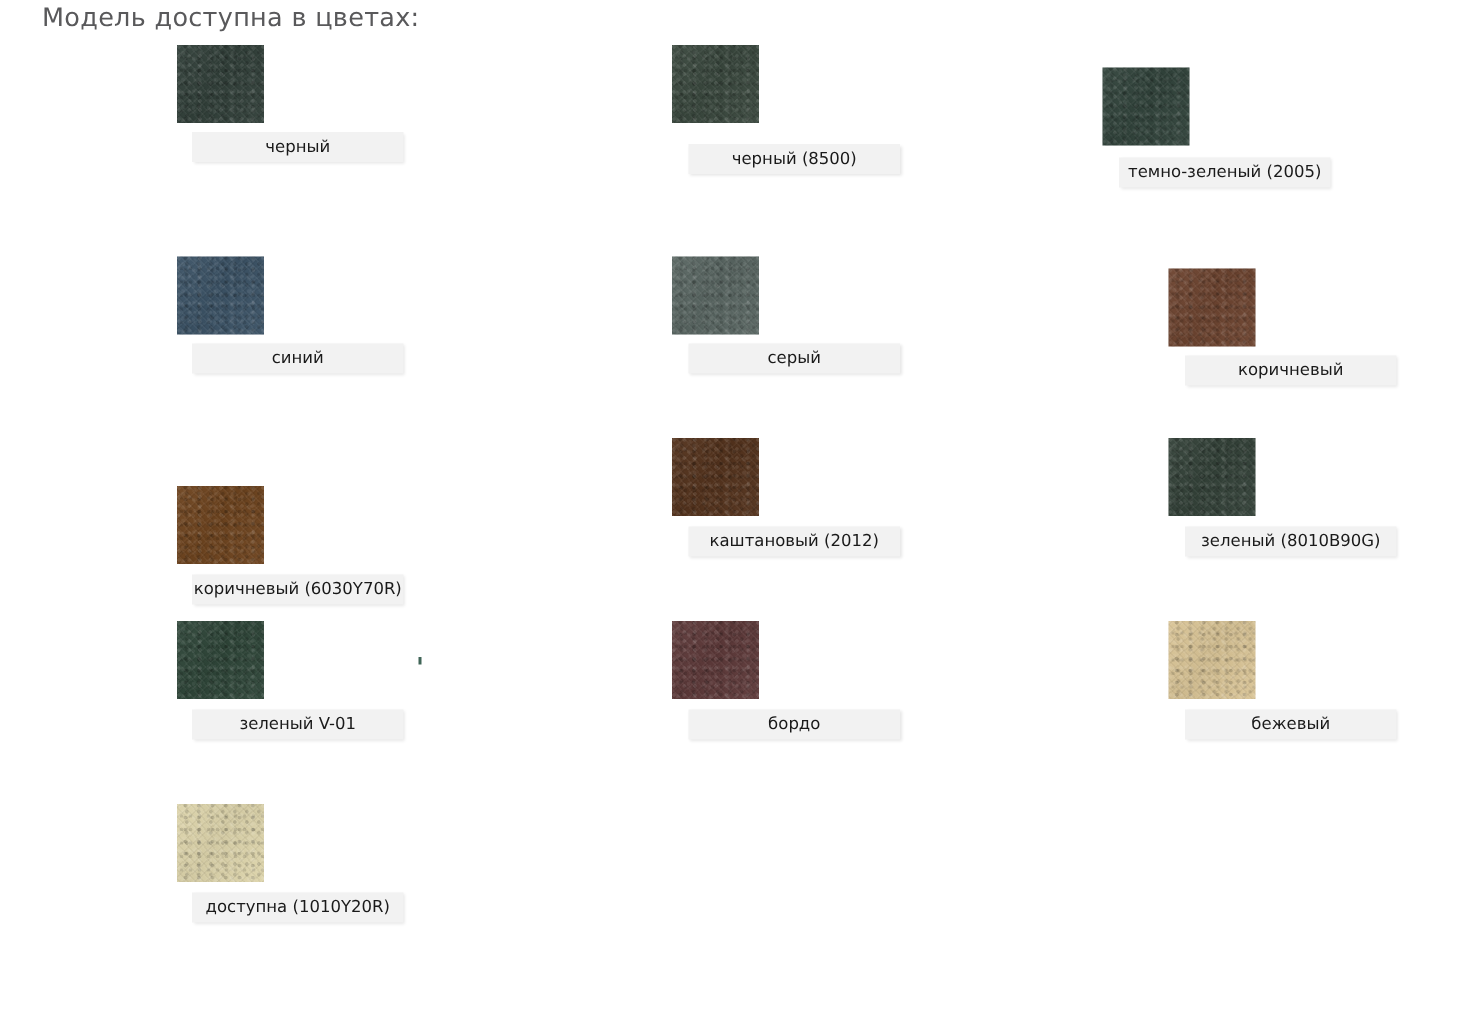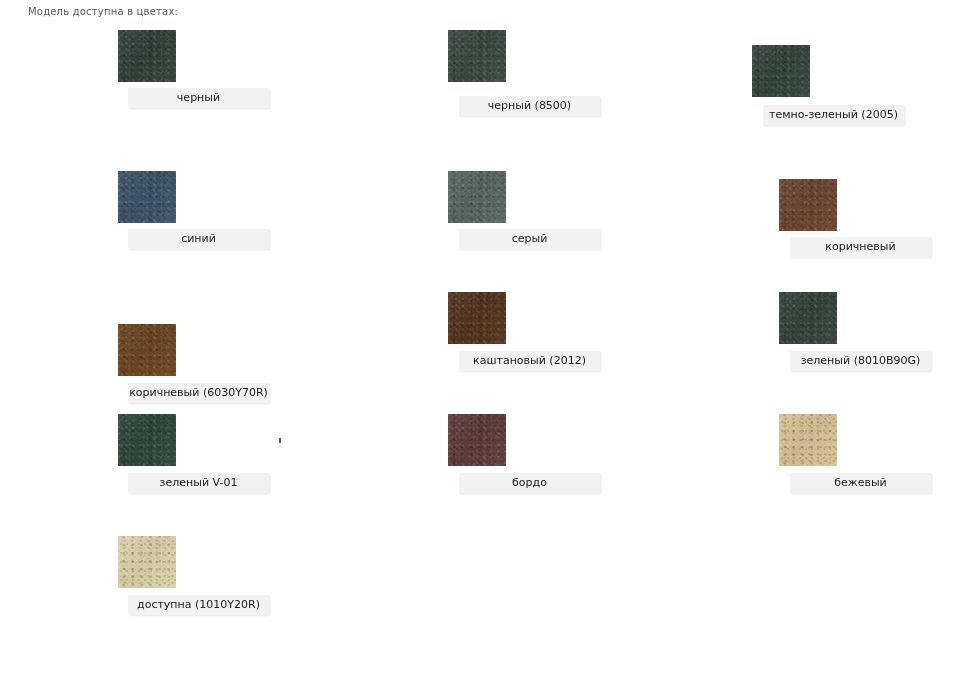--- a/index.html
+++ b/index.html
@@ -14,21 +14,21 @@
     position: relative;
     overflow: hidden;
     font-family: "DejaVu Sans", "Liberation Sans", sans-serif;
     -webkit-font-smoothing: antialiased;
   }
 
   #page-title {
     position: absolute;
     left: 28px;
     top: 5px;
-    font-size: 10px;
+    font-size: 17px;
     line-height: 14px;
     color: #59595b;
     letter-spacing: 0.2px;
     white-space: nowrap;
   }
 
   .swatch-grid {
     position: absolute;
     left: 0;
     top: 0;
@@ -102,21 +102,21 @@
 
 <div class="swatch-grid" id="swatch-grid">
     <div class="color-item" style="left: 118px; top: 30px; width: 58px; height: 52px;">
       <div class="swatch-chip" style="background-color: rgb(50, 64, 58);"></div>
       <div class="swatch-label" style="left: 10px; top: 58px;">черный</div>
     </div>
     <div class="color-item" style="left: 448px; top: 30px; width: 58px; height: 52px; padding-left: 14px;">
       <div class="swatch-chip" style="background-color: rgb(58, 72, 62);"></div>
       <div class="swatch-label" style="left: 11px; top: 66px;">черный (8500)</div>
     </div>
-    <div class="color-item" style="left: 752px; top: 45px; width: 58px; height: 52px;">
+    <div class="color-item" style="left: 735px; top: 45px; width: 58px; height: 52px;">
       <div class="swatch-chip" style="background-color: rgb(50, 68, 60);"></div>
       <div class="swatch-label" style="left: 11px; top: 60px;">темно-зеленый (2005)</div>
     </div>
     <div class="color-item" style="left: 118px; top: 171px; width: 58px; height: 52px;">
       <div class="swatch-chip" style="background-color: rgb(60, 83, 102);"></div>
       <div class="swatch-label" style="left: 10px; top: 58px;">синий</div>
     </div>
     <div class="color-item" style="left: 448px; top: 171px; width: 58px; height: 52px;">
       <div class="swatch-chip" style="background-color: rgb(89, 102, 98);"></div>
       <div class="swatch-label" style="left: 11px; top: 58px;">серый</div>

